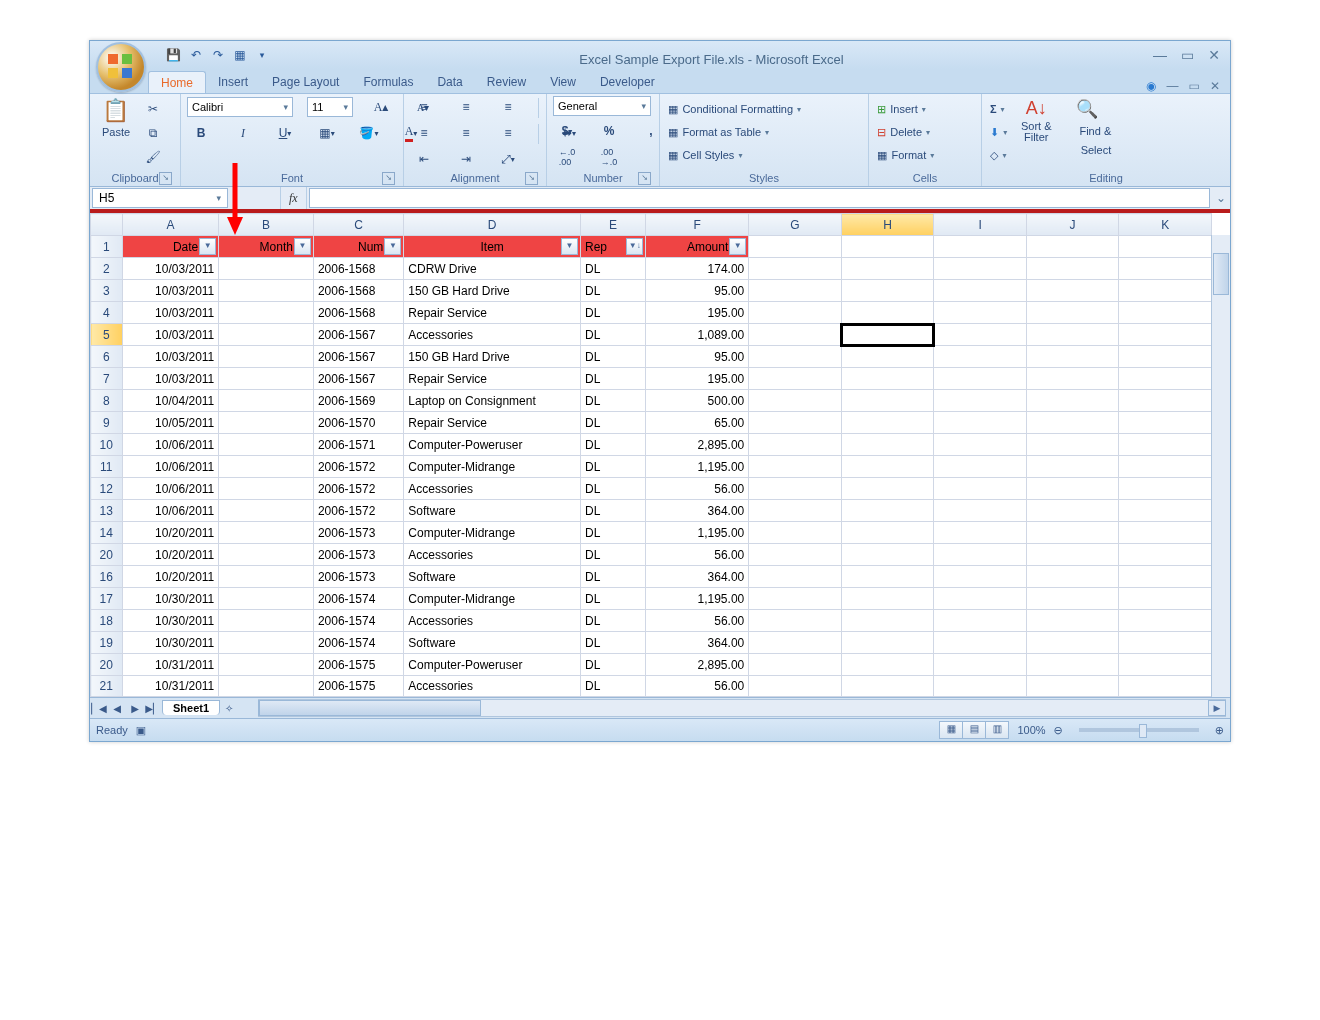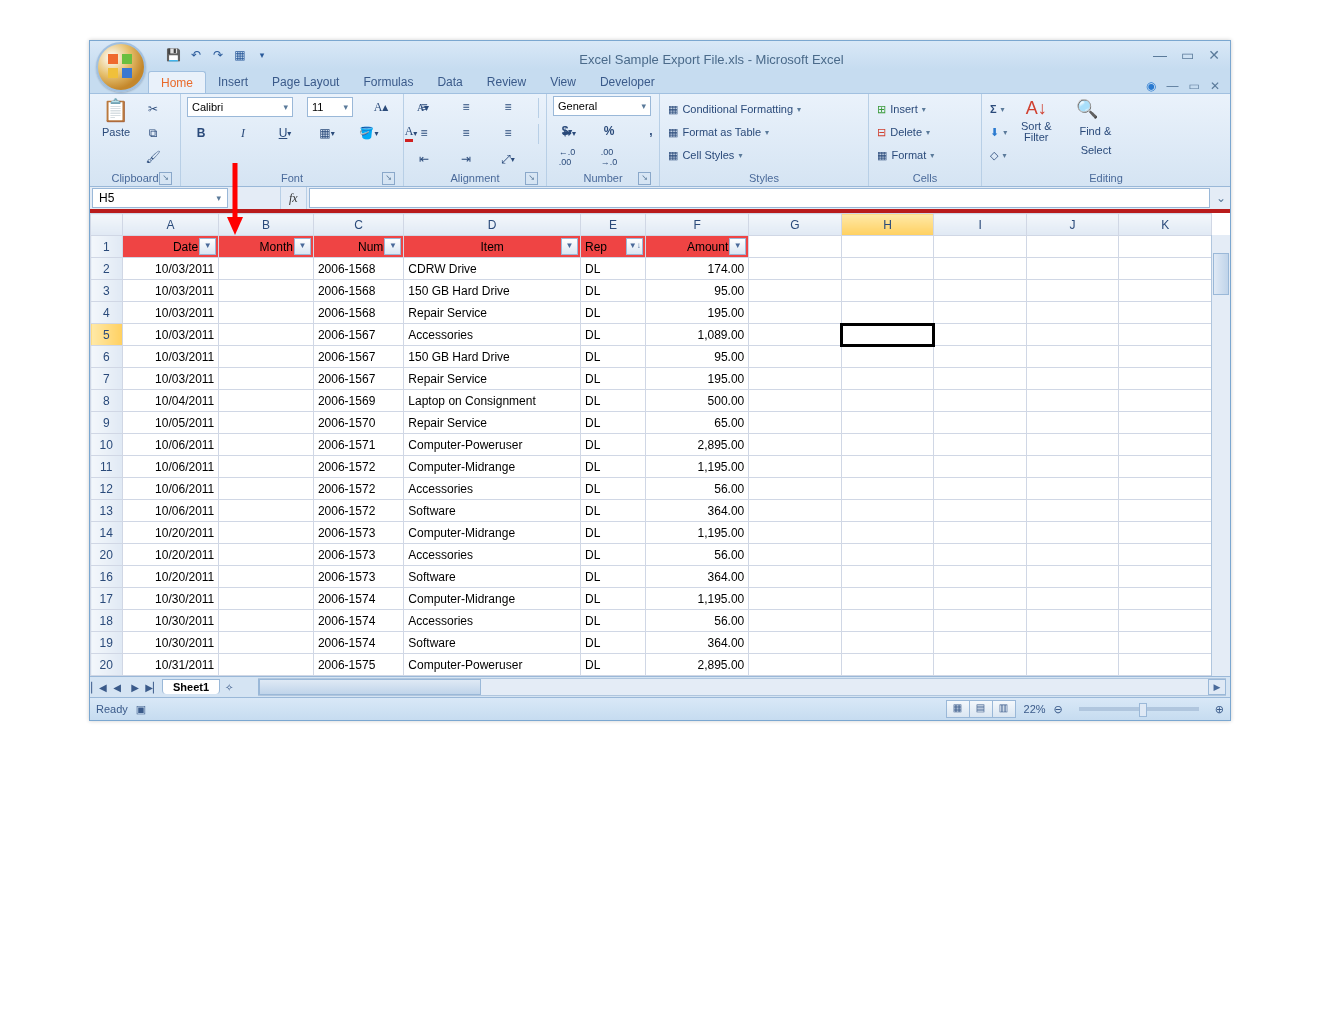--- a/index.html
+++ b/index.html
@@ -613,20 +613,34 @@
             <td>2006-1575</td>
             <td>Computer-Poweruser</td>
             <td>DL</td>
             <td class="num">2,895.00</td>
             <td class=""></td>
             <td class=""></td>
             <td class=" dashcol"></td>
             <td class=""></td>
             <td class=""></td>
           </tr>
+          <tr class="cut">
+            <th class="">21</th>
+            <td class="num">10/31/2011</td>
+            <td></td>
+            <td>2006-1575</td>
+            <td>Accessories</td>
+            <td>DL</td>
+            <td class="num">56.00</td>
+            <td class=""></td>
+            <td class=""></td>
+            <td class=" dashcol"></td>
+            <td class=""></td>
+            <td class=""></td>
+          </tr>
         </tbody>
       </table>
     <div class="vsb">
         <div class="thumb"></div>
       </div>
   </div>
 
   <div class="sheettabs">
     <span class="navbtn">▏◀</span>
     <span class="navbtn">◀</span>
@@ -642,19 +656,19 @@
   </div>
 
   <div class="status">
     <span>Ready</span>
     <span>▣</span>
     <div class="viewbtns">
       <span>▦</span>
       <span>▤</span>
       <span>▥</span>
     </div>
-    <span>22%</span>
+    <span>100%</span>
     <span>⊖</span>
     <div class="zoomsl"></div>
     <span>⊕</span>
   </div>
 
 </div>
 
 </body></html>

